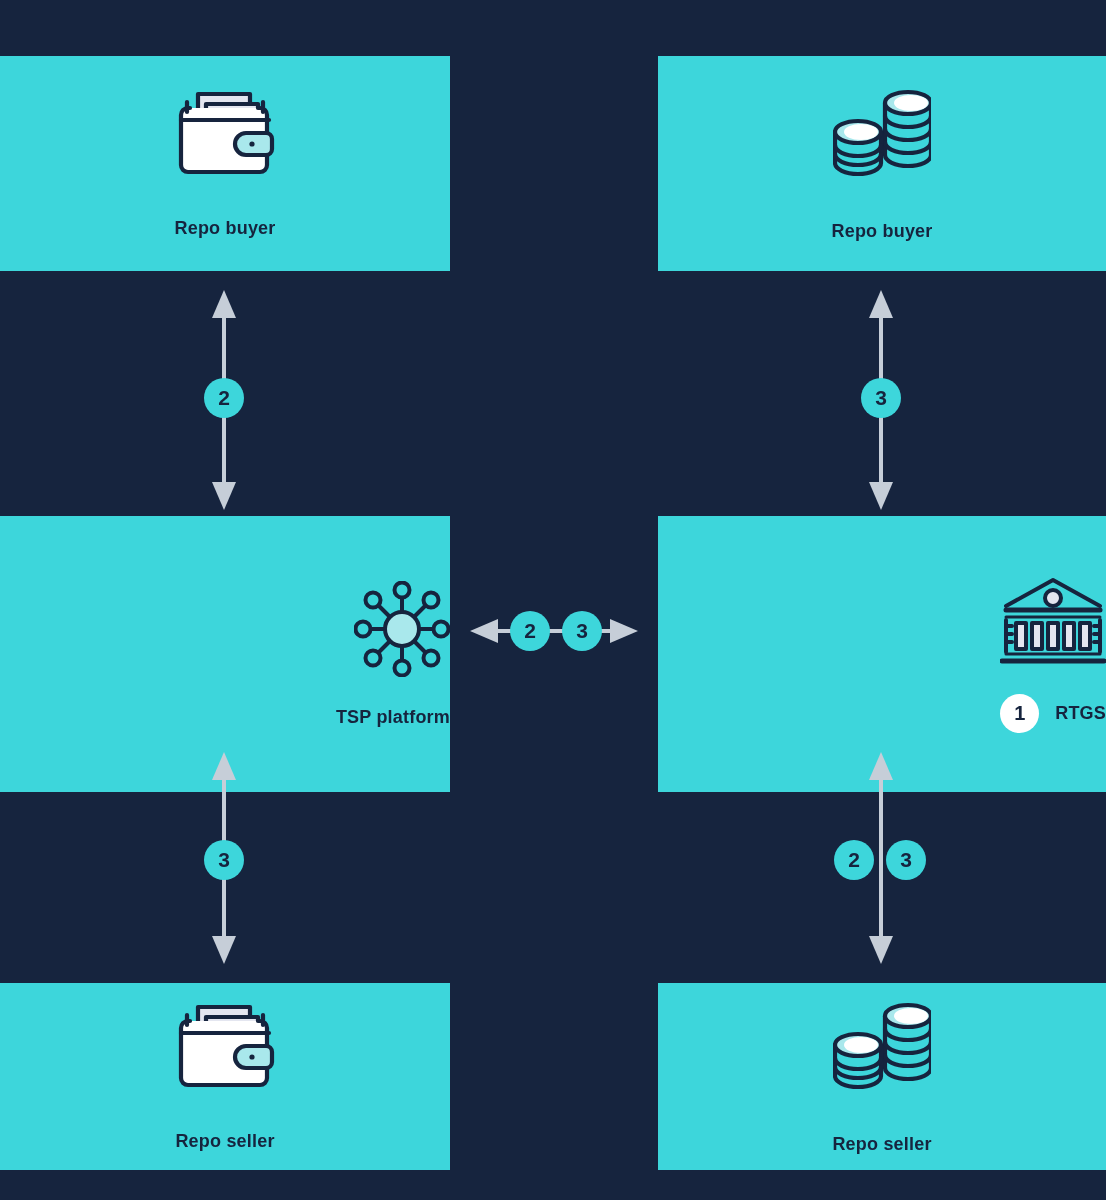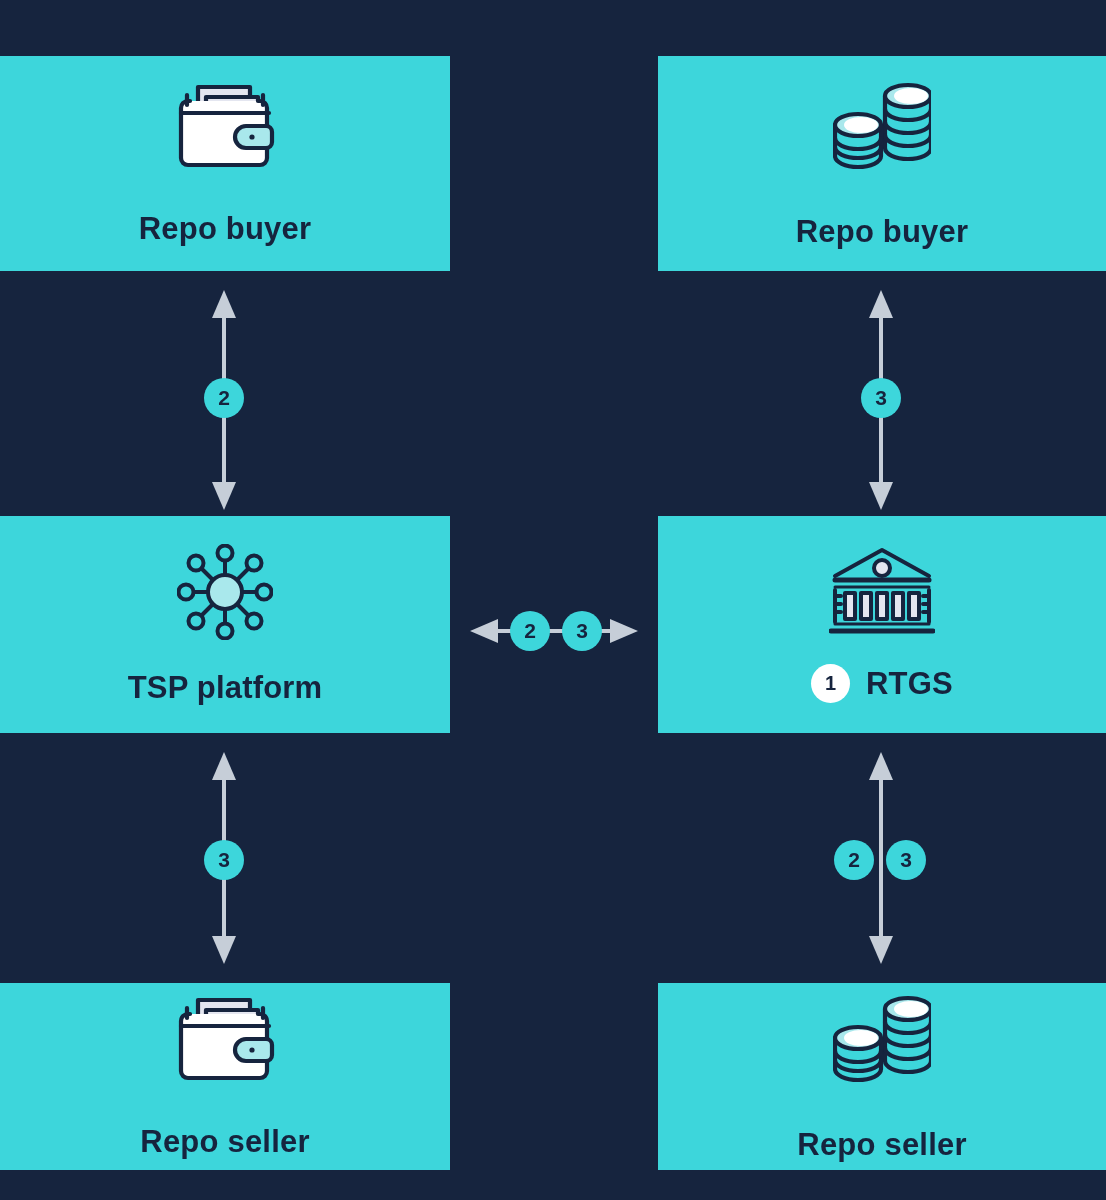--- a/index.html
+++ b/index.html
@@ -33,31 +33,31 @@
     line-height: 0;
   }
   .panel-label-row {
     display: flex;
     align-items: center;
     justify-content: center;
     gap: 16px;
   }
   .panel-label {
     color: #16243E;
-    font-size: 31px;
+    font-size: 18px;
     font-weight: bold;
     letter-spacing: 0.2px;
     white-space: nowrap;
   }
 
   
   .col-left  { left: 0px;   width: 450px; }
   .col-right { left: 658px; width: 448px; }
   .row-top    { top: 56px;  height: 215px; }
-  .row-mid    { top: 516px; height: 217px; }
+  .row-mid    { top: 516px; height: 276px; align-items: flex-end; }
   .row-bottom { top: 983px; height: 187px; }
 
   .row-top .panel-icon    { margin-bottom: 38px; }
   .row-mid .panel-icon    { margin-bottom: 30px; }
   .row-bottom .panel-icon { margin-bottom: 38px; }
 
   
   .badge {
     position: absolute;
     width: 40px;

